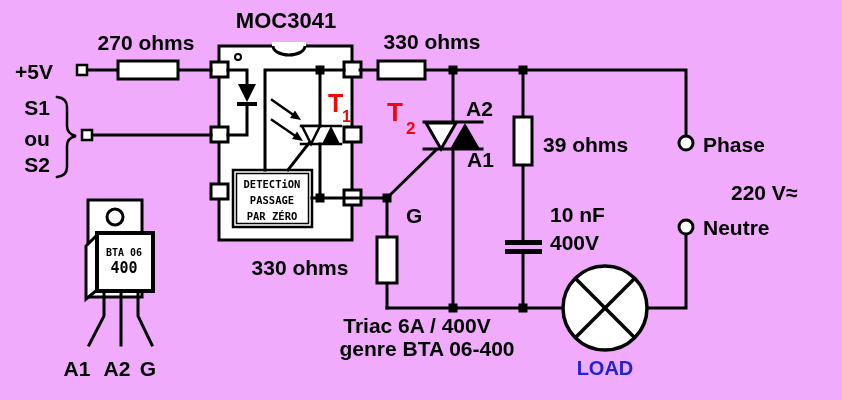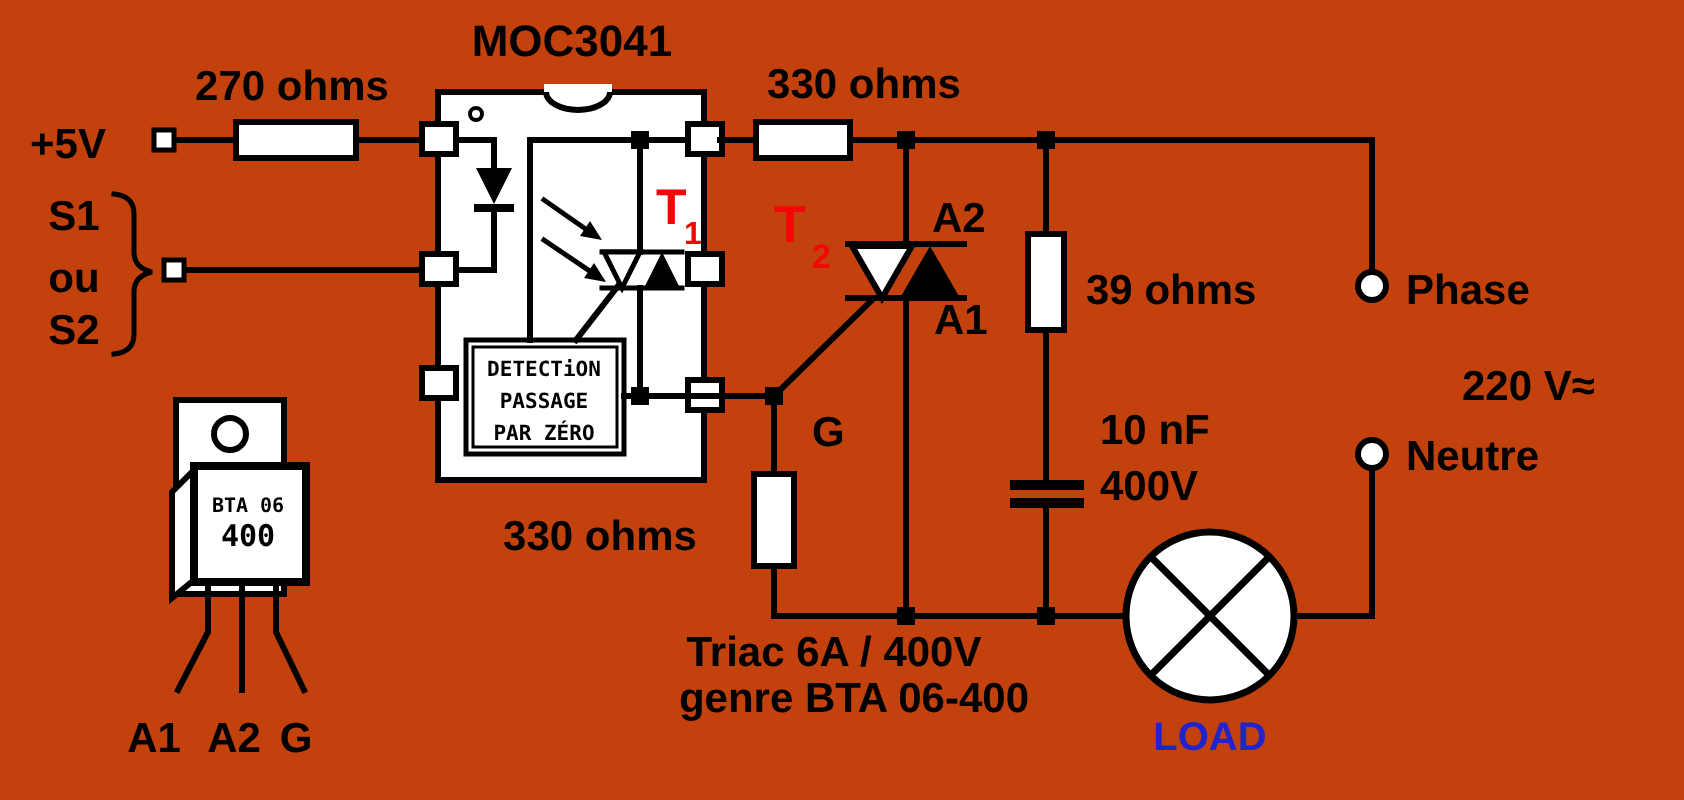--- a/index.html
+++ b/index.html
@@ -1,16 +1,16 @@
 <!DOCTYPE html>
 <html><head>
 <meta charset="utf-8">
 <style>
   html,body{margin:0;padding:0;background:#fff;}
-  #stage{position:relative;width:842px;height:400px;background:#c2410c;overflow:hidden;}
+  #stage{position:relative;width:842px;height:400px;background:#f0abfc;overflow:hidden;}
   svg{display:block;}
   .lbl{font-family:"Liberation Sans",sans-serif;font-weight:bold;fill:#000000;}
   .det{font-family:"DejaVu Sans Mono",monospace;font-weight:bold;fill:#000000;}
   .red{fill:#f40606;}
   .blue{fill:#2323cc;}
   .wire{stroke:#000;stroke-width:3;fill:none;stroke-linecap:square;stroke-linejoin:miter;}
   .thin{stroke:#000;stroke-width:2.5;fill:none;stroke-linecap:square;}
   .comp{fill:#ffffff;stroke:#000;stroke-width:3;}
 </style>
 </head>

